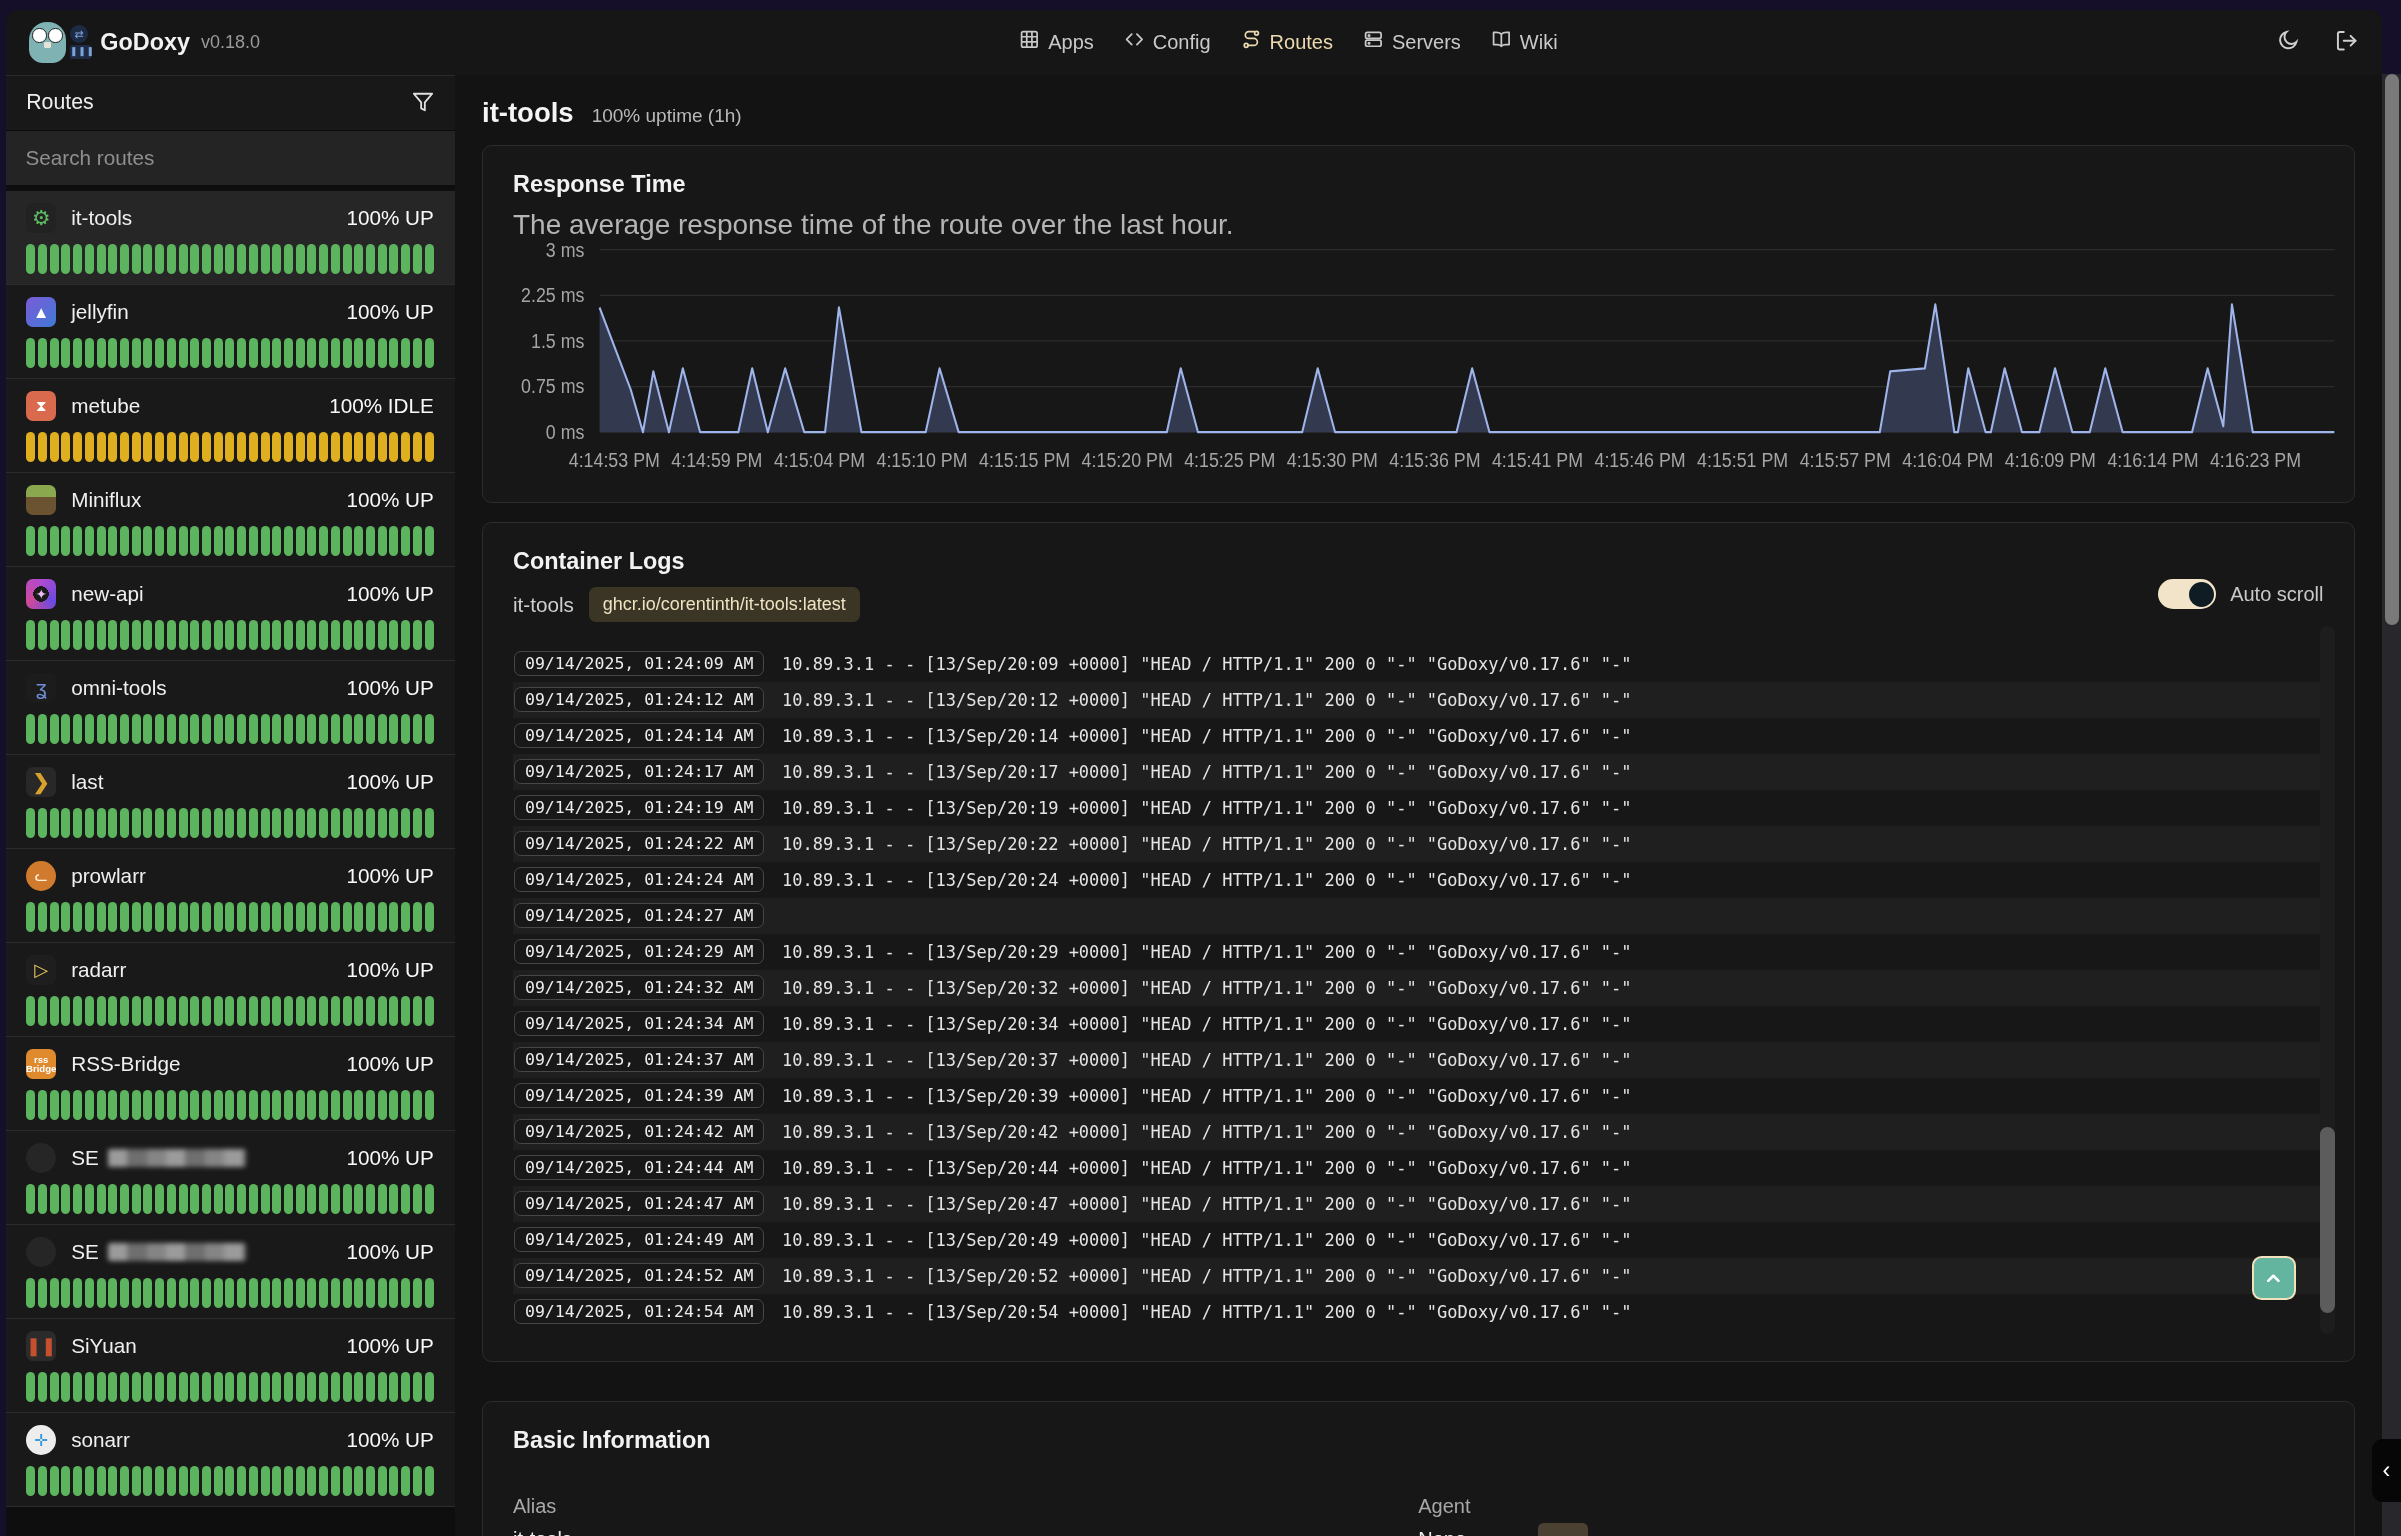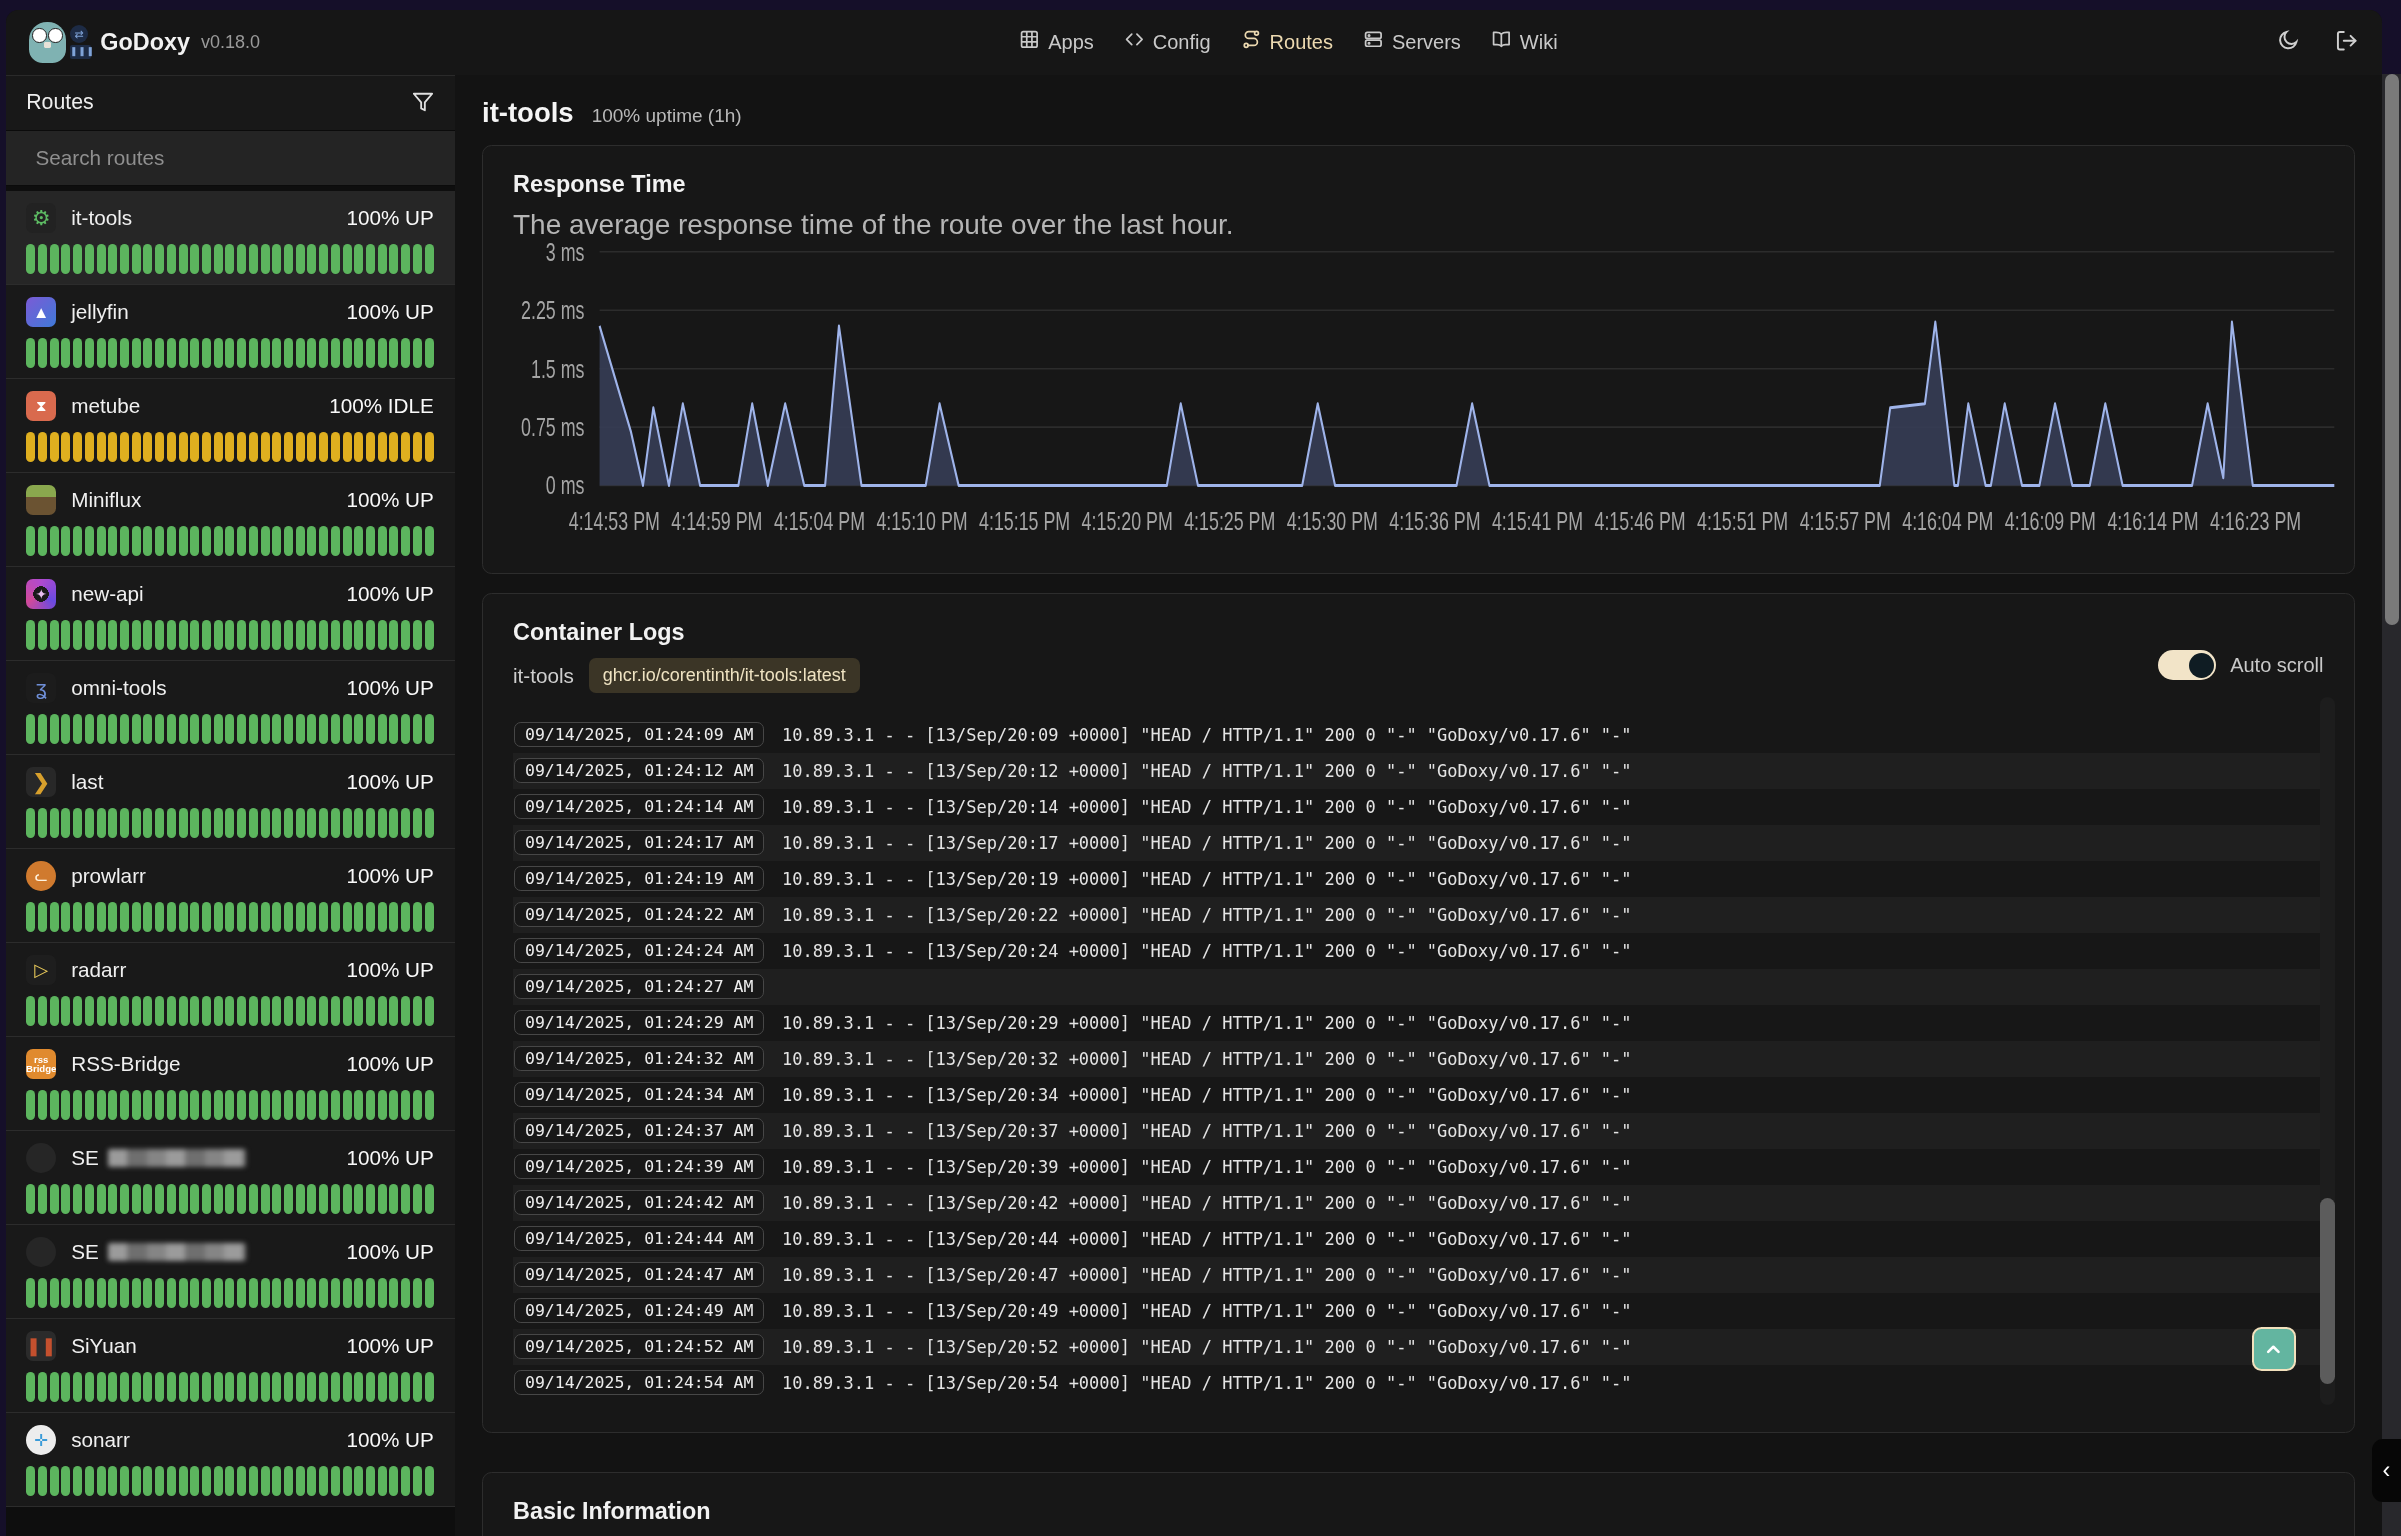--- a/index.html
+++ b/index.html
@@ -27,21 +27,21 @@
   .nav-right { display:flex; align-items:center; gap:36px; }
   .icon-btn svg { stroke:#cfcfcf; }
 
   
   .body-row { display:flex; height:calc(100% - 65px); }
 
   
   .sidebar { width:449px; min-width:449px; background:#131313; display:flex; flex-direction:column; border-top:1.4px solid #2a2a2a; }
   .sidebar-header { height:55px; background:#181818; display:flex; align-items:center; justify-content:space-between; padding:0 20.7px; border-bottom:1.4px solid #0b0b0b; }
   .sidebar-title { font-size:21.3px; color:#ededed; }
-  .search-row { height:55px; background:#242424; display:flex; align-items:center; padding:0 30px; border-bottom:1.4px solid #0b0b0b; }
+  .search-row { height:55px; background:#242424; display:flex; align-items:center; padding:0 20px; border-bottom:1.4px solid #0b0b0b; }
   .search-input { background:transparent; border:none; outline:none; color:#e5e5e5; font-size:20.7px; width:100%; font-family:"Liberation Sans", sans-serif; }
   .search-input::placeholder { color:#8f8f8f; }
   .routes-list { flex:1; overflow:hidden; background:#0e0e0e; padding-top:5.5px; }
   .route-item { height:94px; background:#191919; border-bottom:1.4px solid #2c2c2c; padding:12.4px 20.7px 0 20.7px; cursor:pointer; }
   .route-item.selected { background:#262626; }
   .route-top { display:flex; align-items:center; }
   .route-icon { width:30px; height:30px; border-radius:6.9px; margin-right:15px; display:flex; align-items:center; justify-content:center; font-size:20.7px; flex:none; }
   .route-name { font-size:20.7px; color:#f0f0f0; }
   .route-status { margin-left:auto; font-size:20.7px; color:#fafafa; }
   .route-bars { display:flex; justify-content:space-between; margin-top:11px; height:30px; }
@@ -64,21 +64,21 @@
   .ic-se { background:#262626; border-radius:50%; }
   .ic-siyuan { background:#2b2b2b; color:#c4502e; font-size:18px; }
   .ic-sonarr { background:#ededed; border-radius:50%; color:#3a9bd8; font-size:16.5px; }
 
   
   .main { flex:1; padding:0 27.5px; overflow:hidden; }
   .page-header { margin-top:22px; display:flex; align-items:baseline; gap:18px; }
   .page-title { font-size:27.5px; font-weight:bold; color:#f5f5f5; }
   .page-uptime { font-size:19px; color:#b9b9b9; }
   .card { background:#171717; border:1.4px solid #2d2d2d; border-radius:9.6px; position:relative; }
-  .card-response { margin-top:16.5px; height:429px; padding:25px 30px; }
+  .card-response { margin-top:16.5px; height:358px; padding:25px 30px; }
   .card-title { font-size:23.4px; font-weight:bold; color:#f2f2f2; }
   .card-subtitle { font-size:28px; color:#b5b5b5; margin-top:11px; }
   .chart-wrap { position:absolute; left:0; right:0; top:96px; bottom:6.9px; }
   .chart-wrap svg { width:100%; height:100%; }
 
   .card-logs { margin-top:19px; height:840px; padding:25px 30px; }
   .logs-sub { display:flex; align-items:center; margin-top:12.4px; }
   .logs-route { font-size:20.7px; color:#cfcfcf; }
   .image-badge { margin-left:15px; background:#3b3526; color:#efe3c2; font-size:18px; padding:6.9px 13.8px; border-radius:6.9px; }
   .autoscroll { position:absolute; right:30px; top:56px; display:flex; align-items:center; gap:13.8px; }

